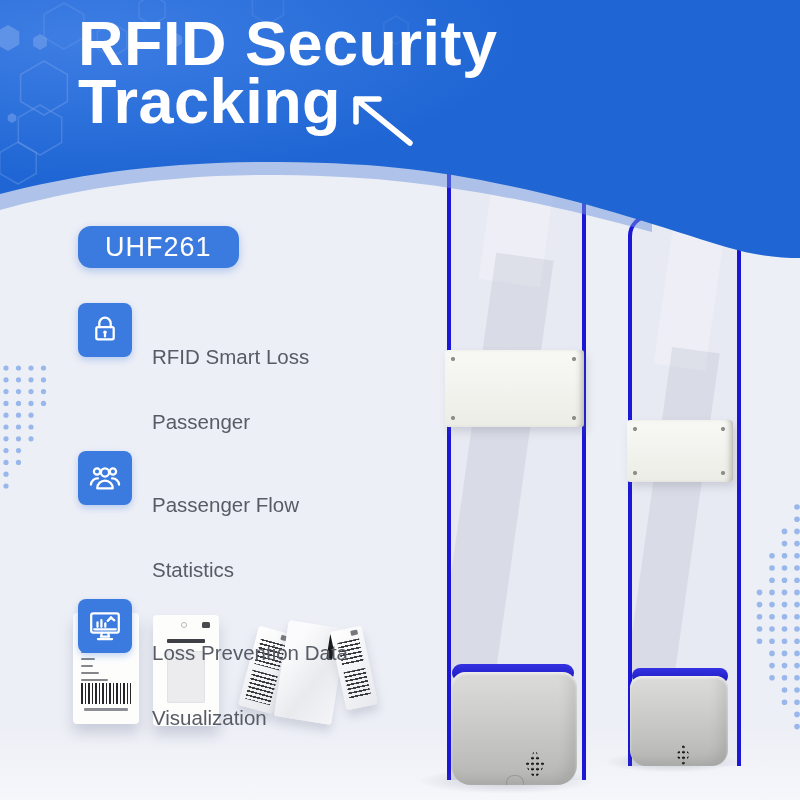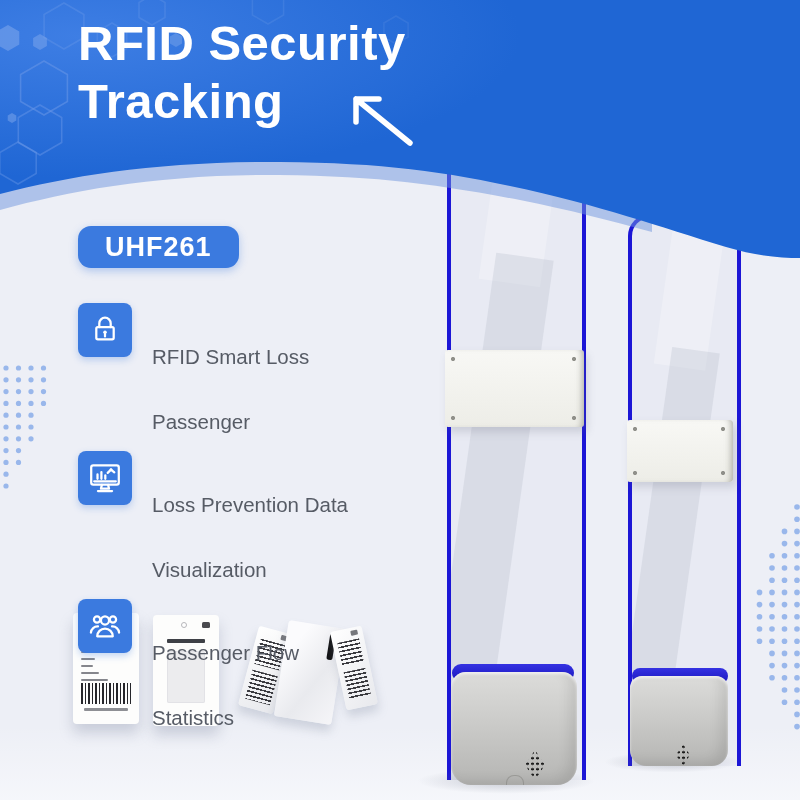--- a/index.html
+++ b/index.html
@@ -5,26 +5,26 @@
   html,body{margin:0;padding:0;}
   .stage{
     position:relative;width:800px;height:800px;overflow:hidden;
     background:var(--background,#edeff6);
     font-family:"Liberation Sans","DejaVu Sans",sans-serif;
     -webkit-font-smoothing:antialiased;
   }
   .abs{position:absolute;}
   
   .title{
-    left:78px;top:14px;color:#fff;font-weight:bold;font-size:49px;
+    left:78px;top:14px;color:#fff;font-weight:bold;font-size:63px;
     line-height:58px;letter-spacing:.5px;z-index:6;
   }
   .badge{
     left:78px;top:226px;height:42px;line-height:42px;padding:0 27px;
-    background:var(--accent-blue,#3c79dd);color:#fff;font-weight:bold;
+    background:var(--accent-blue,#3c79dd);color:#fff;font-weight:normal;
     font-size:27px;letter-spacing:1px;border-radius:13px;z-index:6;
     box-shadow:0 3px 8px rgba(60,121,221,.35);
   }
   
   .features{left:78px;top:303px;z-index:6;}
   .feature{display:flex;margin-bottom:16px;}
   .f-icon{
     width:54px;height:54px;border-radius:8px;flex:0 0 54px;
     background:var(--accent-blue,#3b7adf);display:flex;align-items:center;justify-content:center;
     box-shadow:0 3px 7px rgba(59,122,223,.3);
@@ -242,48 +242,48 @@
           </svg>
       </div>
       <div class="f-text">
         <div class="f-line">RFID Smart Loss</div>
         <div class="f-line">Passenger</div>
       </div>
     </div>
     <div class="feature">
       <div class="f-icon">
         <svg viewBox="0 0 24 24">
+            <circle cx="6.7" cy="7.7" r="2.1"></circle>
+            <circle cx="17.3" cy="7.7" r="2.1"></circle>
+            <circle cx="12" cy="8.3" r="2.7"></circle>
+            <path d="M2.6,16.4 a4.4,4.4 0 0 1 4.7,-4.1"></path>
+            <path d="M21.4,16.4 a4.4,4.4 0 0 0 -4.7,-4.1"></path>
+            <path d="M6.8,18.9 a5.2,5.2 0 0 1 10.4,0 Z"></path>
+          </svg>
+      </div>
+      <div class="f-text">
+        <div class="f-line">Passenger Flow</div>
+        <div class="f-line">Statistics</div>
+      </div>
+    </div>
+    <div class="feature">
+      <div class="f-icon">
+        <svg viewBox="0 0 24 24">
             <rect x="2.8" y="3.6" width="18.4" height="12.8" rx="1.4"></rect>
             <path d="M4.8,14.2 H19.2"></path>
             <path d="M7,12.5 V9.6 M9.6,12.5 V8 M12.2,12.5 V10.2"></path>
             <path d="M13.8,8.6 L16,6.4 L18.2,8.2"></path>
             <circle cx="16" cy="6.4" r="0.9" fill="#fff" stroke="none"></circle>
             <path d="M9.9,16.6 L9.3,19.1 H14.7 L14.1,16.6"></path>
             <path d="M7.3,20.7 H16.7"></path>
           </svg>
       </div>
       <div class="f-text">
         <div class="f-line">Loss Prevention Data</div>
         <div class="f-line">Visualization</div>
-      </div>
-    </div>
-    <div class="feature">
-      <div class="f-icon">
-        <svg viewBox="0 0 24 24">
-            <circle cx="6.7" cy="7.7" r="2.1"></circle>
-            <circle cx="17.3" cy="7.7" r="2.1"></circle>
-            <circle cx="12" cy="8.3" r="2.7"></circle>
-            <path d="M2.6,16.4 a4.4,4.4 0 0 1 4.7,-4.1"></path>
-            <path d="M21.4,16.4 a4.4,4.4 0 0 0 -4.7,-4.1"></path>
-            <path d="M6.8,18.9 a5.2,5.2 0 0 1 10.4,0 Z"></path>
-          </svg>
-      </div>
-      <div class="f-text">
-        <div class="f-line">Passenger Flow</div>
-        <div class="f-line">Statistics</div>
       </div>
     </div>
   </div>
 
   <div class="abs gshadow gs2"></div>
   <div class="abs gshadow gs1"></div>
 
   <div>
     <div class="abs frame frame2">
       <div class="streak streak-top" style="left:34px;top:-30px;width:52px;height:180px;"></div>

